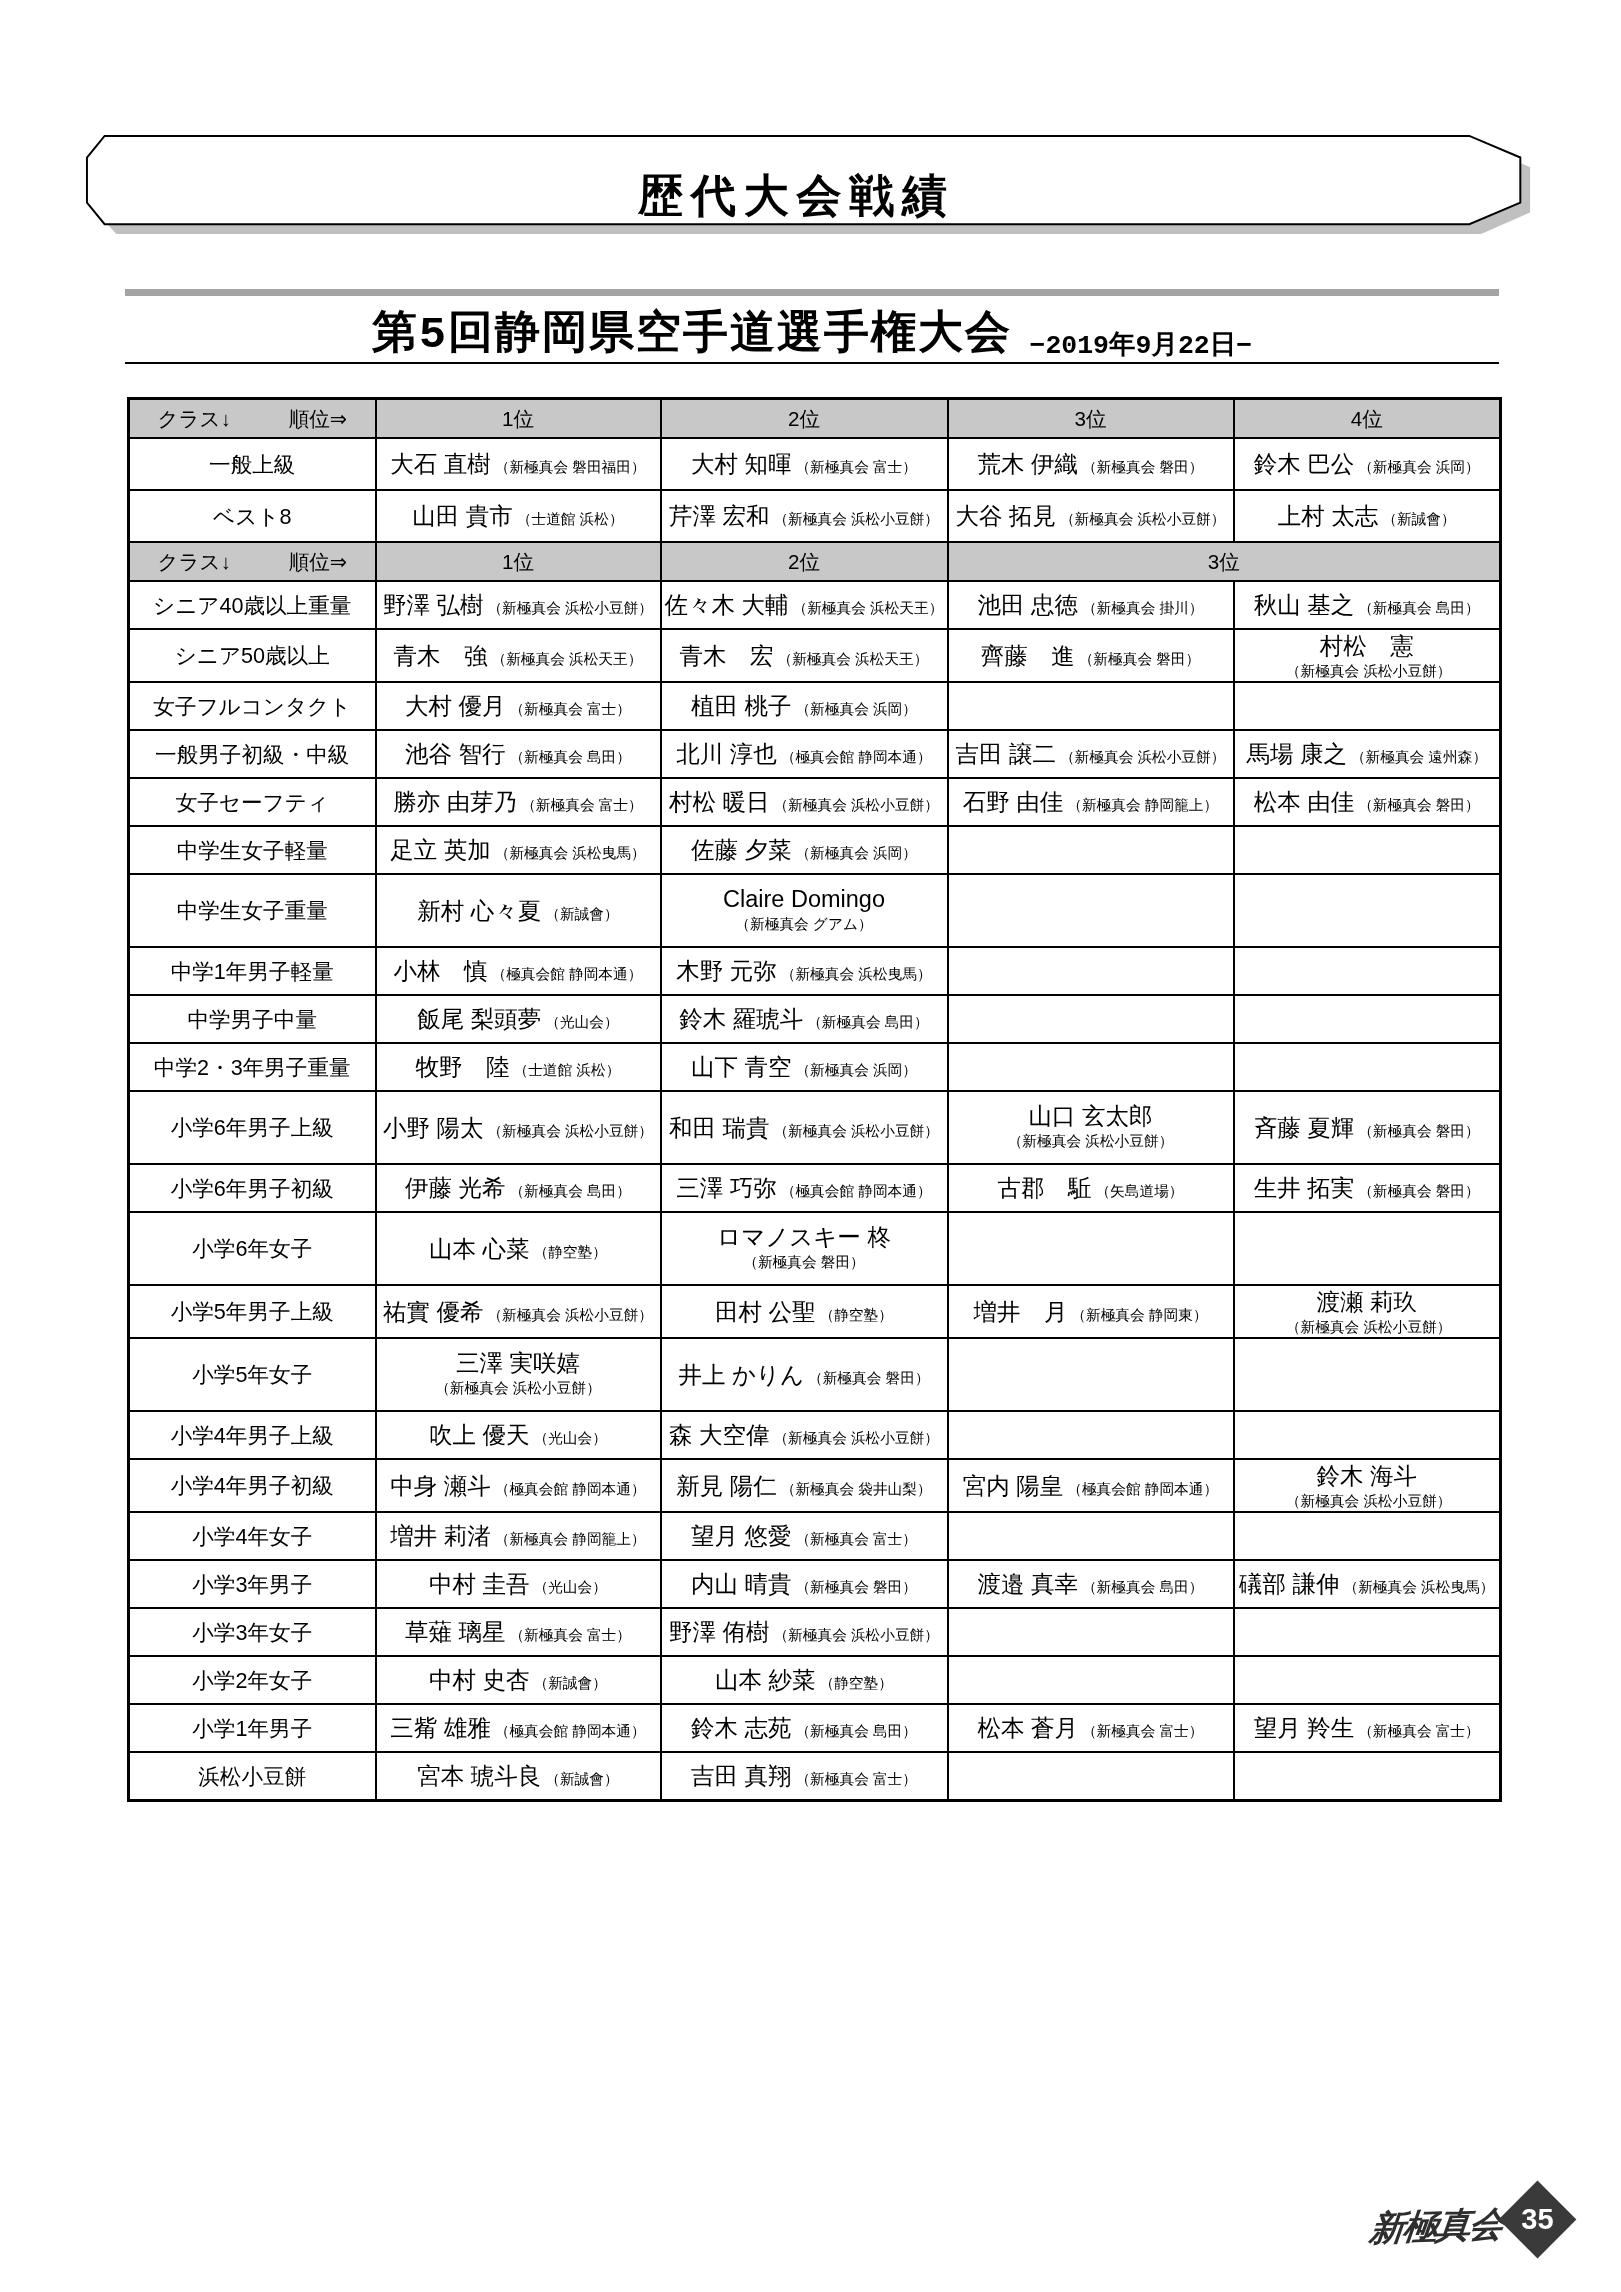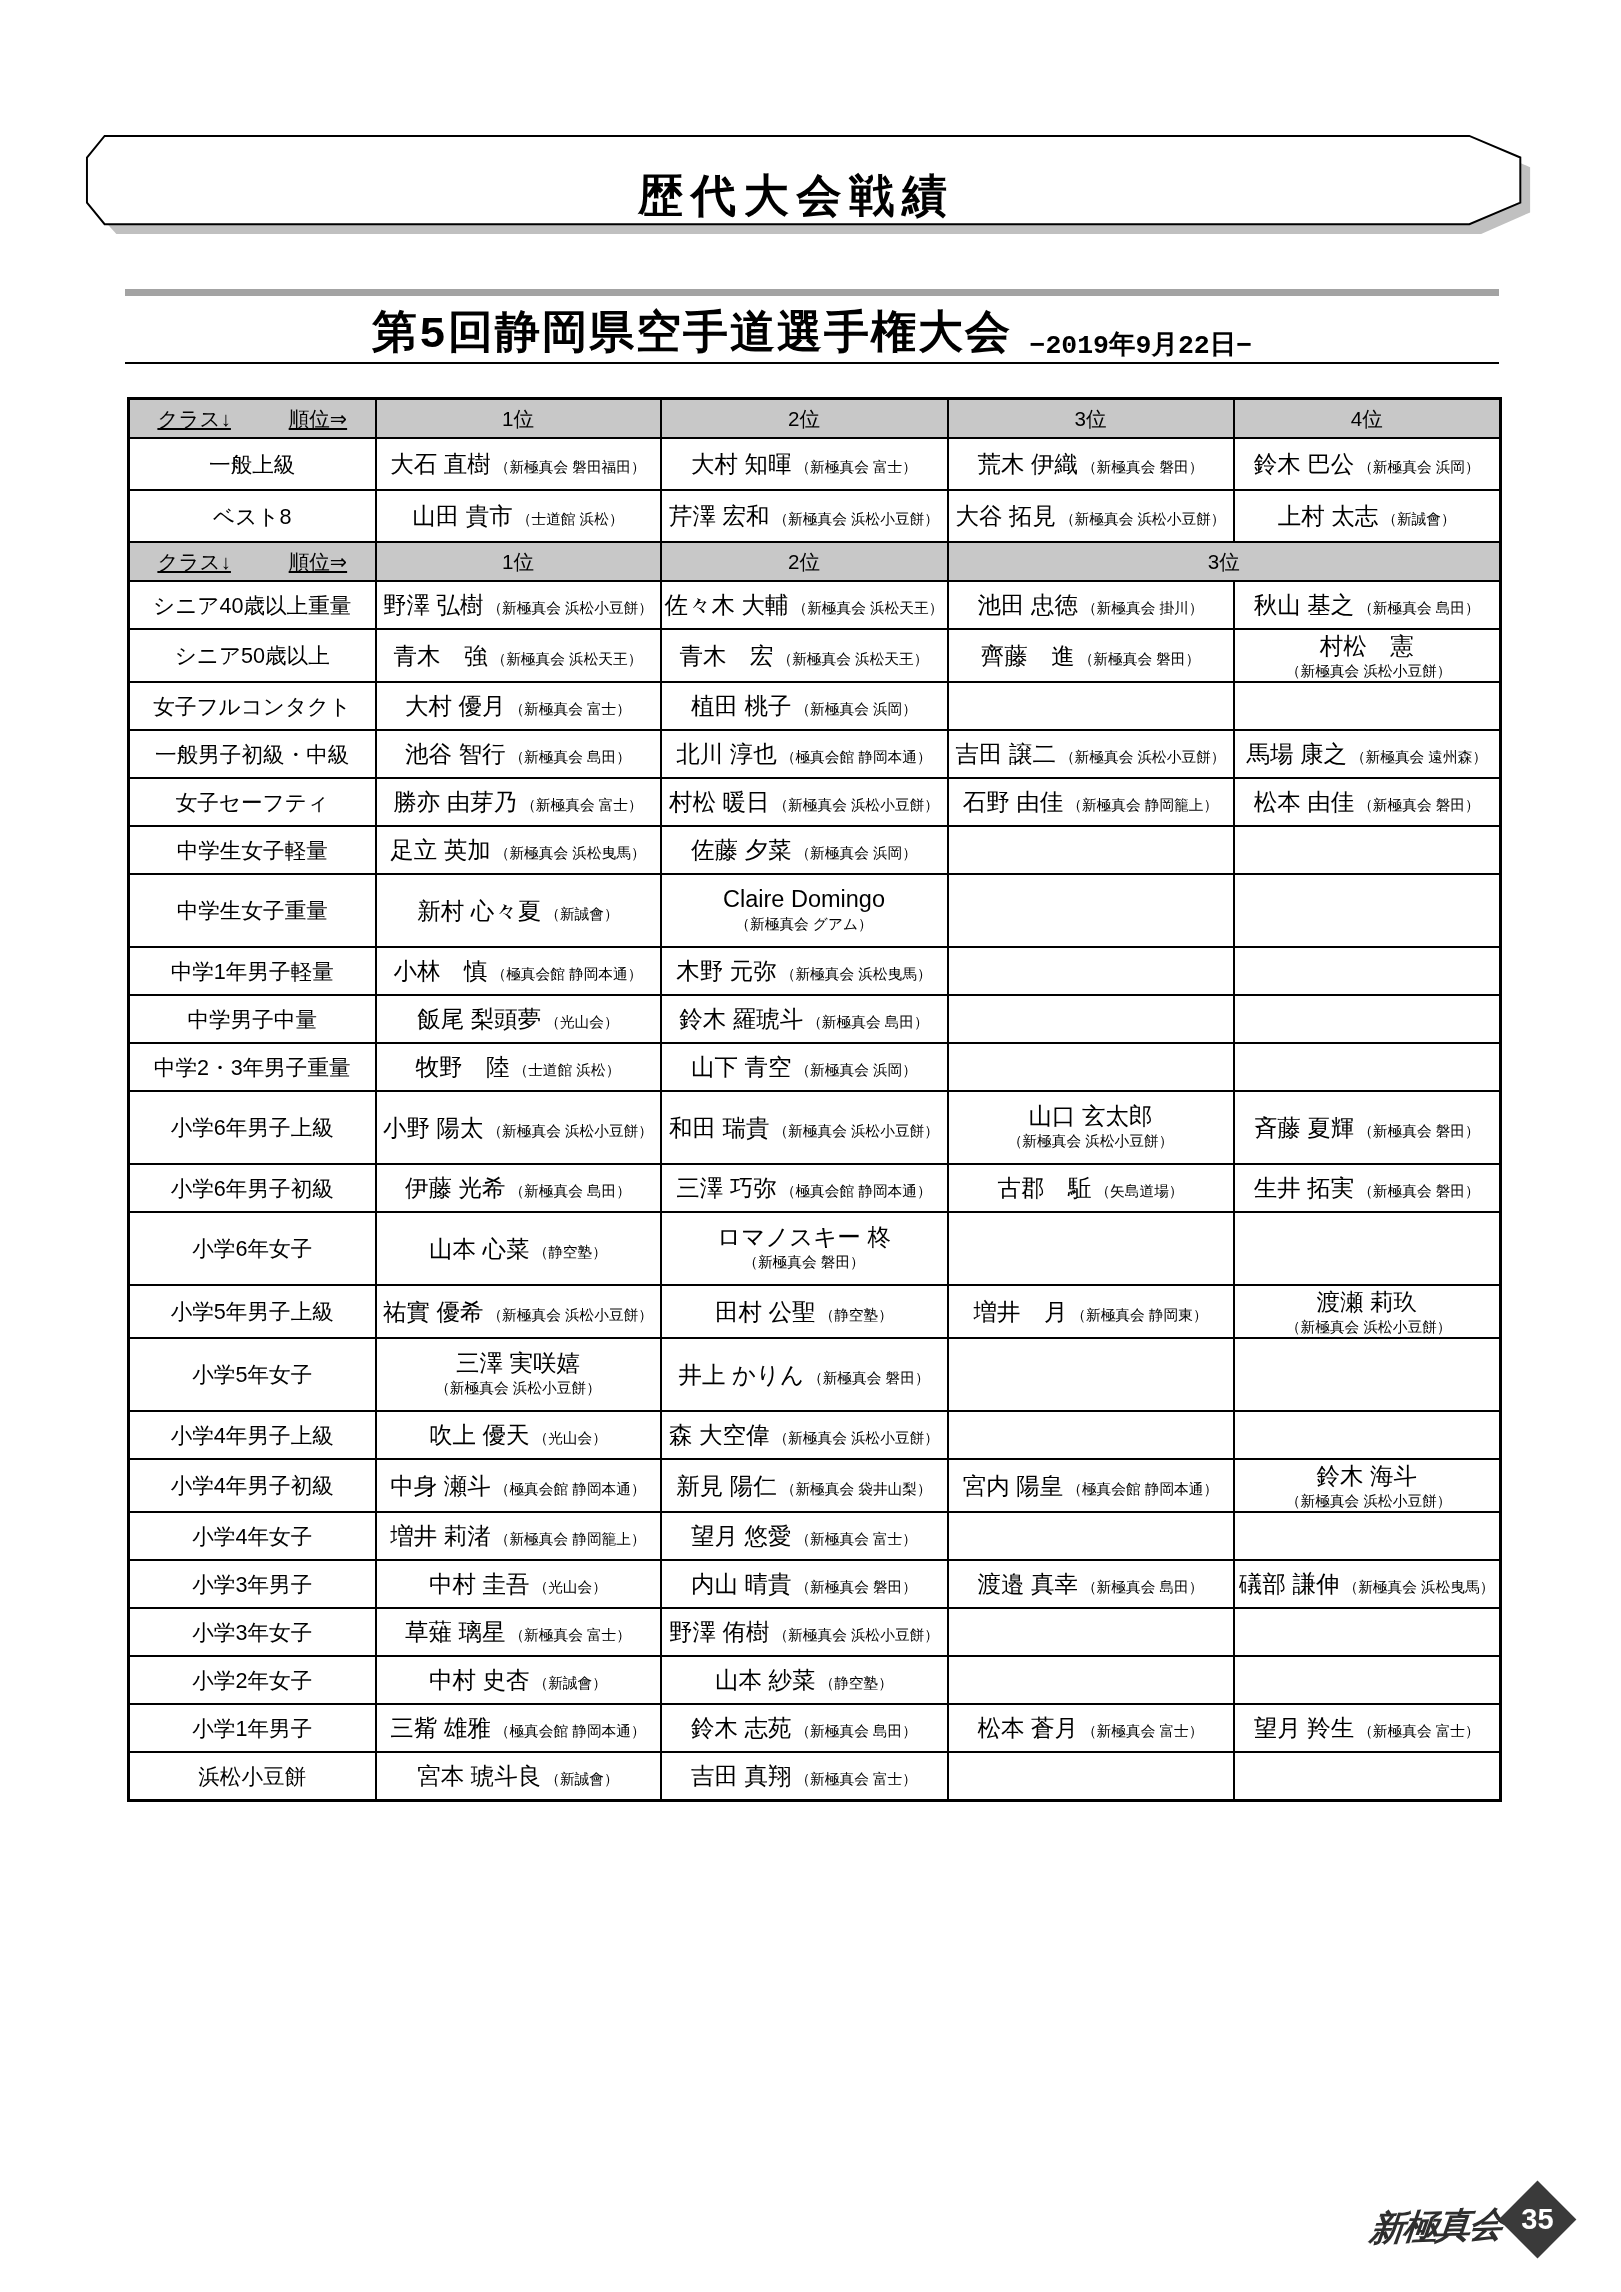--- a/index.html
+++ b/index.html
@@ -30,21 +30,21 @@
     position:absolute;left:127px;top:397px;width:1372px;
     border-collapse:collapse;table-layout:fixed;
     border:3.9px solid #000;
   }
   table.results td{
     border:2.9px solid #000;text-align:center;vertical-align:middle;
     padding:0 2px;overflow:hidden;
   }
   tr.hdr td{background:#c8c8c8;height:37px;font-size:20.6px;}
   tr.hdr td.c0{padding:0 27.4px;}
-  tr.hdr .hflex{display:flex;justify-content:space-between;align-items:flex-end;text-decoration:underline;}
+  tr.hdr .hflex{display:flex;justify-content:space-between;align-items:flex-end;}
   tr.row td{height:46px;}
   tr.row.s1 td{height:50px;}
   tr.row.tall td{height:71px;}
   td.c0{font-size:21.6px;}
   .nm{font-size:23.5px;white-space:nowrap;}
   .dj{font-size:14.7px;white-space:nowrap;margin-left:3.9px;}
   .stack .nm{display:block;line-height:29px;}
   .stack .dj{display:block;line-height:21.6px;margin-left:0;}
   
   .logo{

